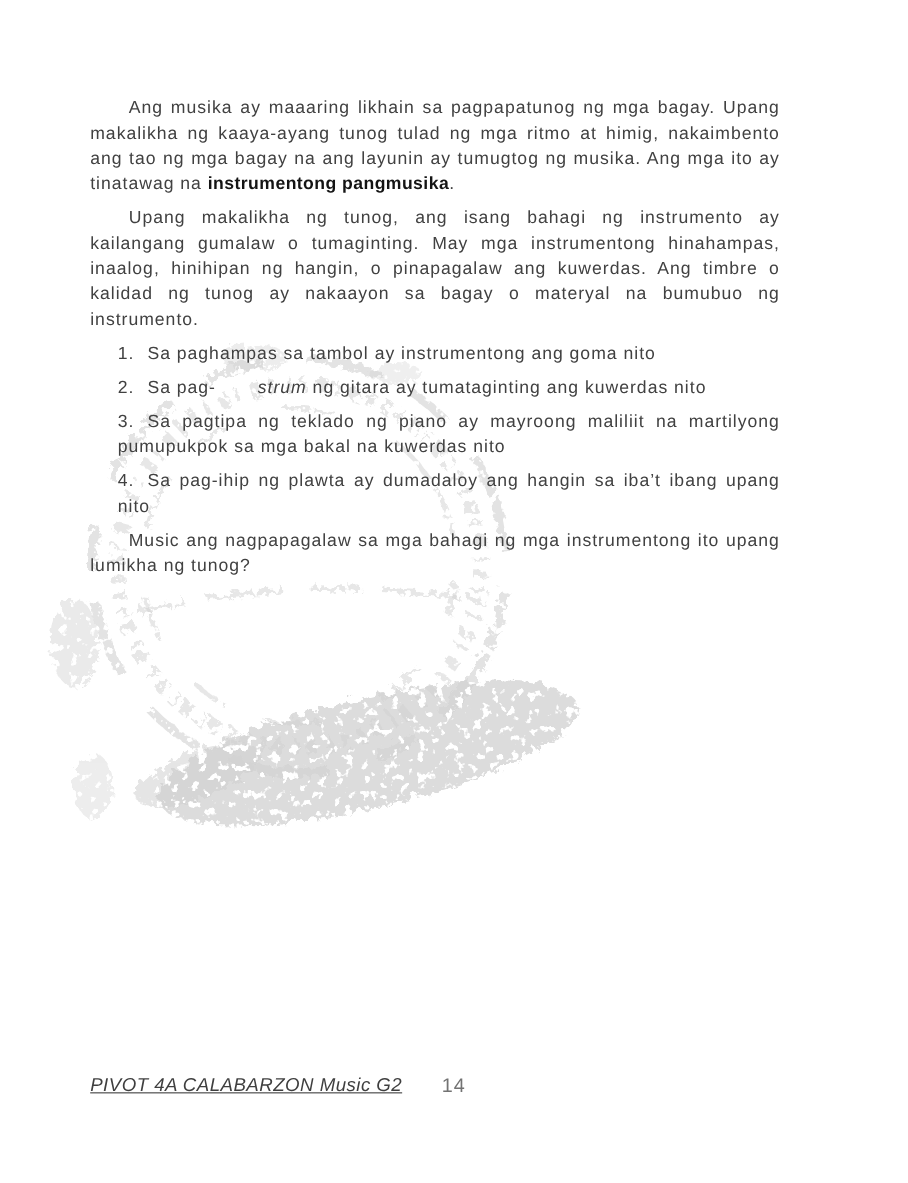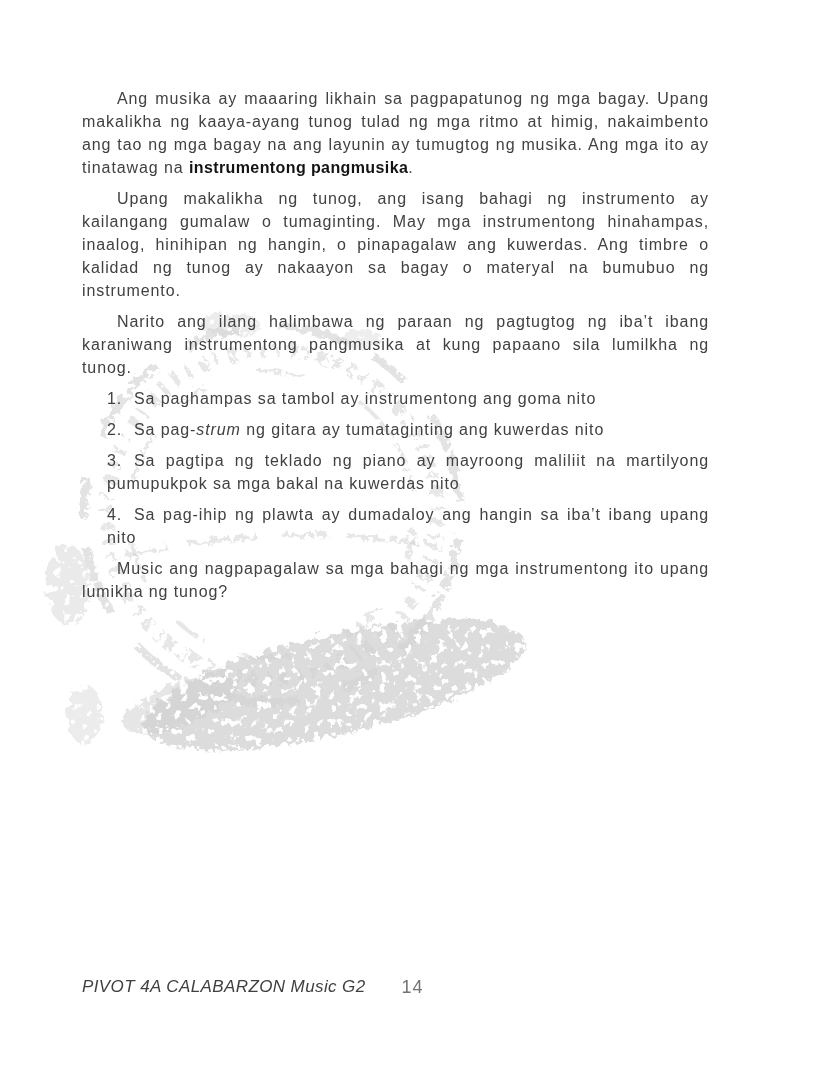--- a/index.html
+++ b/index.html
@@ -53,30 +53,32 @@
     margin: 0 0 8px 0;
     padding-left: 25px;
     text-align: justify;
   }
   .num {
     display: inline-block;
     width: 27px;
   }
   .li i {
     font-style: italic;
+    margin-left: 38px;
   }
   
   .footer {
     position: absolute;
     left: 82px;
     right: 82px;
     top: 977px;
     z-index: 1;
     font-size: 17px;
     color: #3f3f3f;
+    text-decoration: underline;
   }
   .footer-title {
     font-style: italic;
     letter-spacing: 0.4px;
   }
   .page-number {
     position: absolute;
     left: 50%;
     top: 0;
     transform: translateX(-50%);
@@ -113,21 +115,20 @@
       <ellipse cx="330" cy="55" rx="24" ry="10" stroke="none" opacity="0.35"></ellipse>
     </g>
   </svg>
 
   <main class="content">
 
     <p class="para"><span>Ang musika ay maaaring likhain sa pagpapatunog ng mga bagay. Upang makalikha ng kaaya-ayang tunog tulad ng mga ritmo at himig, nakaimbento ang tao ng mga bagay na ang layunin ay tumugtog ng musika. Ang mga ito ay tinatawag na </span><b>instrumentong pangmusika</b><span>.</span></p>
 
     <p class="para">Upang makalikha ng tunog, ang isang bahagi ng instrumento ay kailangang gumalaw o tumaginting. May mga instrumentong hinahampas, inaalog, hinihipan ng hangin, o pinapagalaw ang kuwerdas. Ang timbre o kalidad ng tunog ay nakaayon sa bagay o materyal na bumubuo ng instrumento.</p>
 
-    <p class="para">Narito ang ilang halimbawa ng paraan ng pagtugtog ng iba’t ibang karaniwang instrumentong pangmusika at kung papaano sila lumilkha ng tunog.</p>
 
     <div class="numbered-list">
 
       <div class="li"><span class="num">1.</span><span>Sa paghampas sa tambol ay instrumentong ang goma nito</span></div>
 
       <div class="li"><span class="num">2.</span><span>Sa pag-</span><i>strum</i><span> ng gitara ay tumataginting ang kuwerdas nito</span></div>
 
       <div class="li"><span class="num">3.</span><span>Sa pagtipa ng teklado ng piano ay mayroong maliliit na martilyong pumupukpok sa mga bakal na kuwerdas nito</span></div>
 
       <div class="li"><span class="num">4.</span><span>Sa pag-ihip ng plawta ay dumadaloy ang hangin sa iba’t ibang upang nito</span></div>

